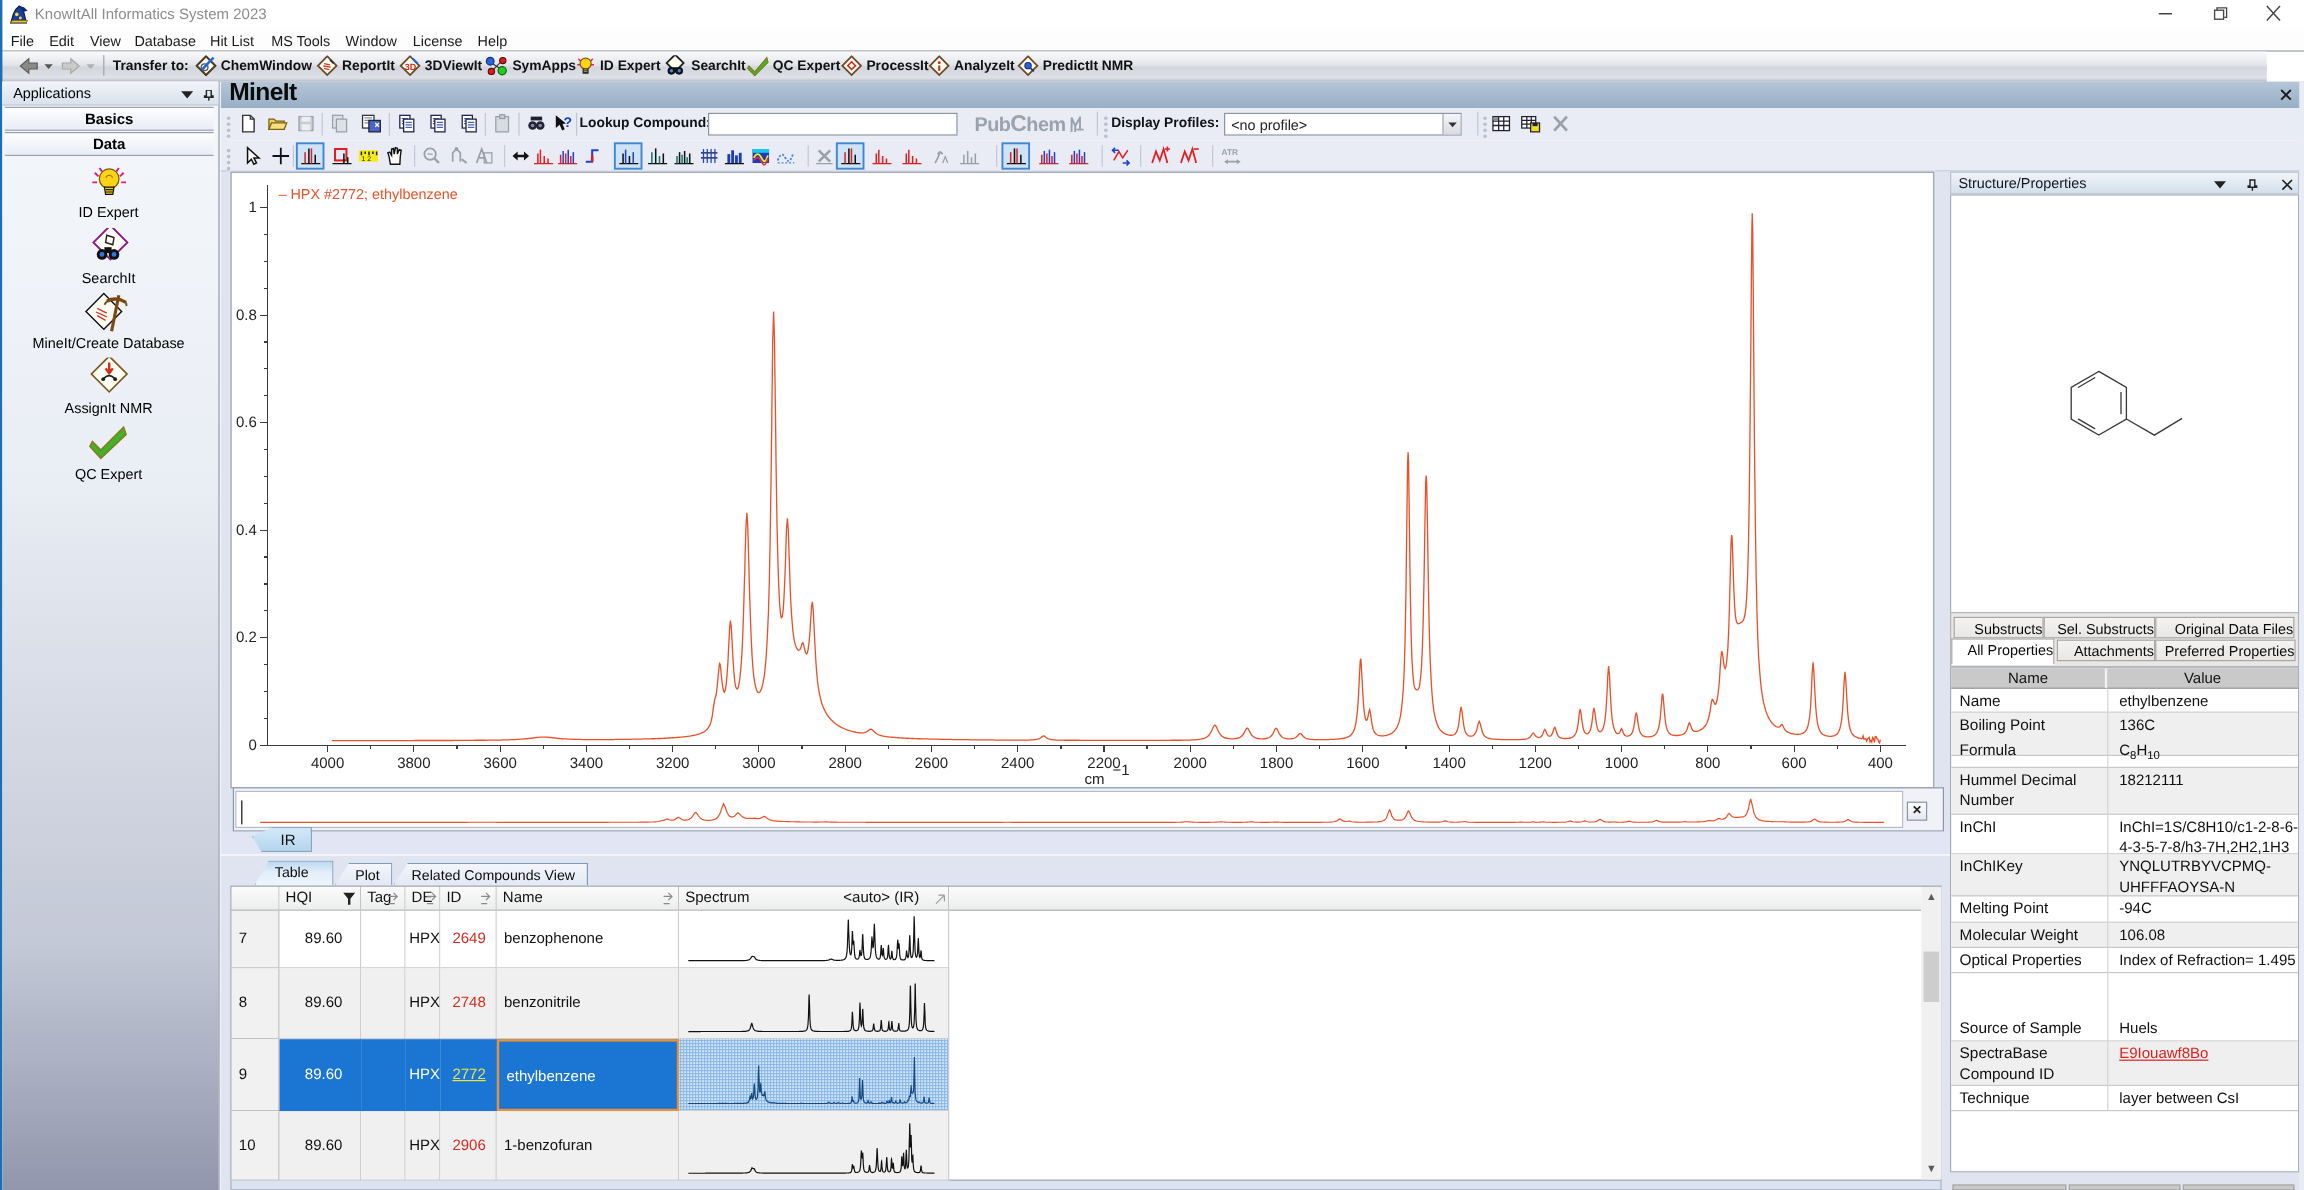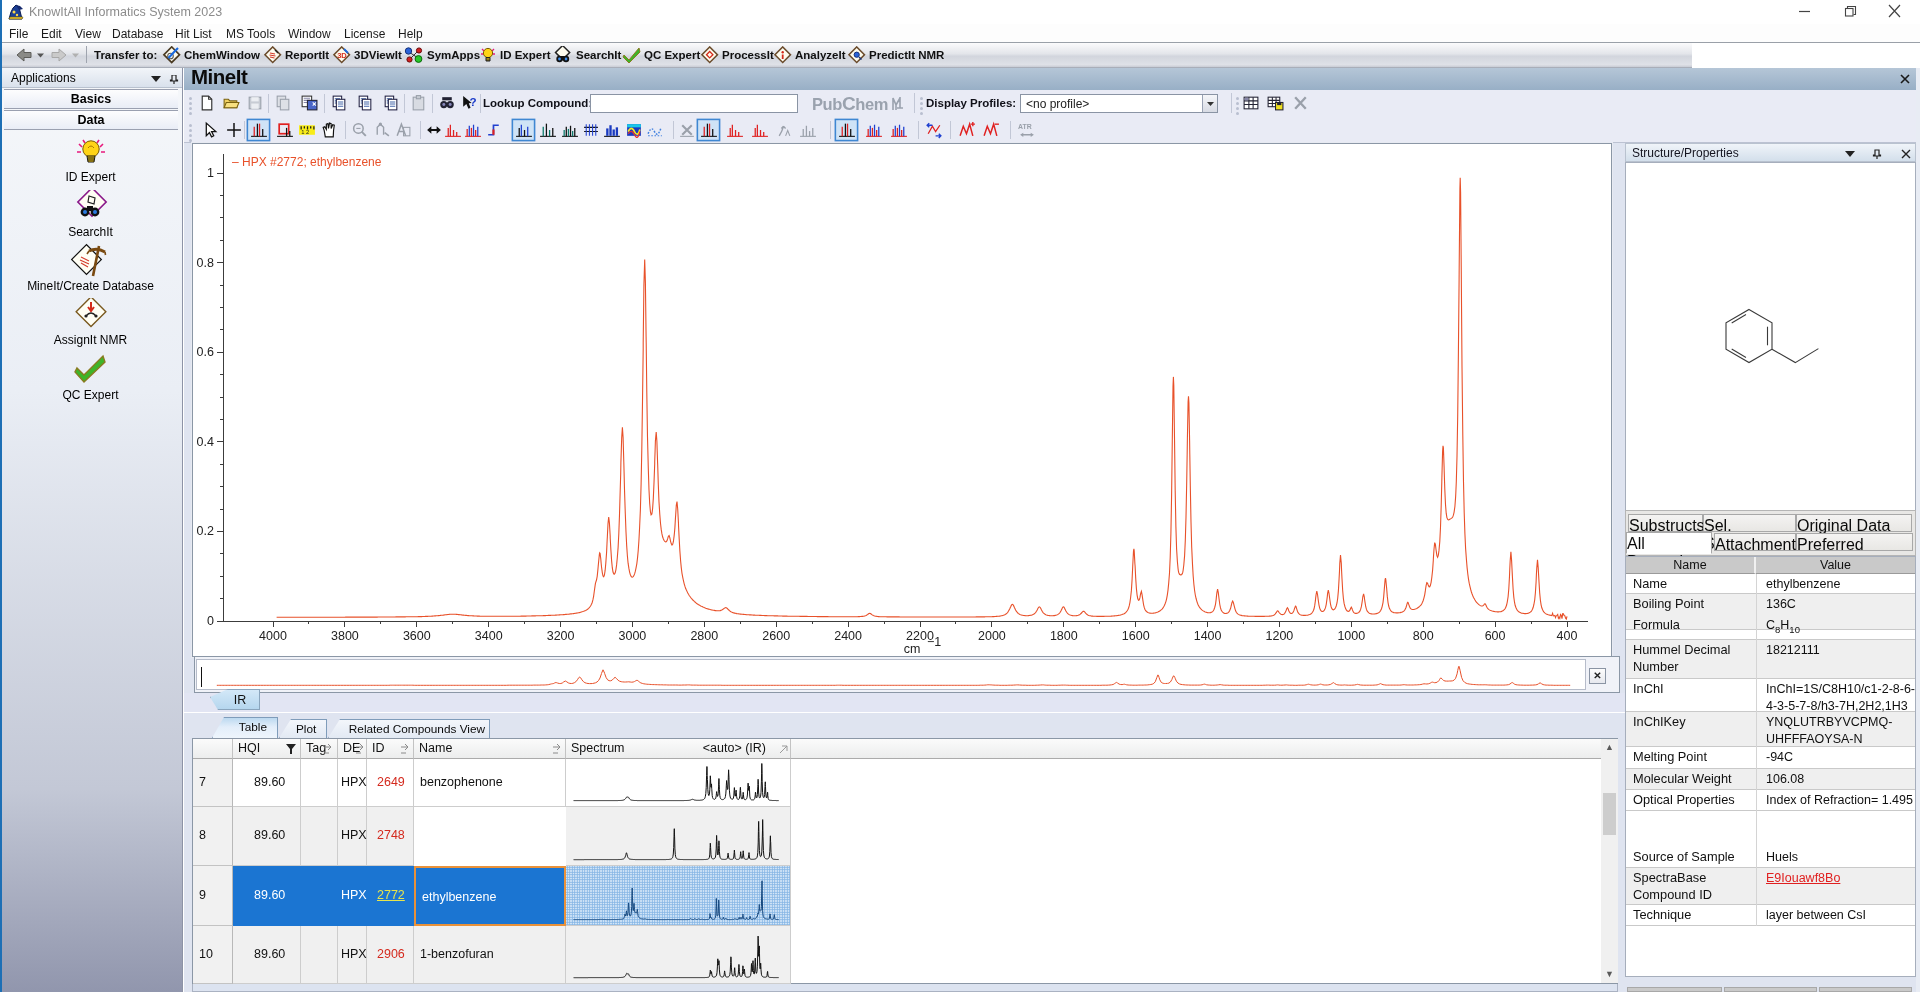--- a/index.html
+++ b/index.html
@@ -9,21 +9,21 @@
 svg{display:block}
 
 #titlebar{left:0;top:0;width:1920px;height:24px;background:#fff}
 #titletext{left:29px;top:5px;color:#8c8c8c;font-size:12.5px}
 .winbtn{top:0;height:24px;color:#444}
 
 #menubar{left:0;top:24px;width:1920px;height:19px;background:#fdfdfd}
 #menubar span{position:absolute;top:3px;font-size:12px;color:#1a1a1a}
 #menuline{left:0;top:42px;width:1920px;height:1px;background:#9aa0a8}
 
-#toolbar{left:0;top:43px;width:1692px;height:25px;background:linear-gradient(#fbfbfc,#e3e5ea 45%,#d2d5dd 55%,#dfe1e7 90%,#c9ccd5);border-bottom:1px solid #a9aeb9}
+#toolbar{left:0;top:43px;width:1889px;height:25px;background:linear-gradient(#fbfbfc,#e3e5ea 45%,#d2d5dd 55%,#dfe1e7 90%,#c9ccd5);border-bottom:1px solid #a9aeb9}
 .tbitem{position:absolute;top:3px;height:18px;display:flex;align-items:center;gap:3px;font-size:11.5px;font-weight:700;color:#101010;white-space:nowrap}
 .tsep{position:absolute;top:3px;width:1px;height:17px;background:#9fa4ae}
 
 #leftpanel{left:2px;top:68px;width:181px;height:924px;background:linear-gradient(#f5f7fa,#eaeef5 35%,#c3c8d6 78%,#9196ad);border-right:1px solid #8d93a6}
 #appshdr{left:2px;top:68px;width:180px;height:20px;background:linear-gradient(#f2f5f9,#d9e1ec);font-size:12px;color:#000;border-bottom:1px solid #b9c2cf}
 #appshdr .t{position:absolute;left:9px;top:3px}
 .sidebtn{position:absolute;left:4px;width:174px;height:20px;background:linear-gradient(#fdfdfe,#e9edf6);border-top:1px solid #9aa0b0;border-bottom:1px solid #9aa0b0;text-align:center;font-size:12.5px;font-weight:700;color:#000;padding-top:2px}
 .sicon{position:absolute;left:0;width:181px;text-align:center}
 .sicon svg{margin:0 auto}
 .slabel{position:absolute;width:181px;text-align:center;font-size:12px;color:#000}
@@ -49,38 +49,38 @@
 
 #ovwrap{left:194px;top:656px;width:1426px;height:37px;background:#f0f2f8;border:1px solid #8b97a6}
 #ovstrip{left:196px;top:659px;width:1390px;height:31px;background:#fff;border:1px solid #b6bcca}
 #ovx{left:1589px;top:668px;width:17px;height:16px;background:linear-gradient(#fdfdfd,#e6e8ee);border:1px solid #8a94a4;font-size:10px;text-align:center;line-height:14px;font-weight:700;color:#222}
 #ovcursor{left:201px;top:667px;width:1px;height:20px;background:#111}
 
 #irrow{left:184px;top:693px;width:1736px;height:20px;background:#e2e5f3;border-bottom:1px solid #fff}
 #irtab{left:210px;top:689px;width:50px;height:21px;background:linear-gradient(#d3e8f8,#b5d6ee);border:1px solid #8aa5bd;clip-path:polygon(18px 0,100% 0,100% 100%,8px 100%,0 8px);font-size:12.5px;color:#111;text-align:center;padding-top:3px;padding-left:10px}
 
 #botgap{left:184px;top:714px;width:1736px;height:278px;background:#dfe4f0}
-#bottabs .tab{position:absolute;font-size:11.8px;color:#0a0a0a;border:1px solid #7f9cba;border-bottom:none;clip-path:polygon(12px 0,100% 0,100% 100%,0 100%);padding:2px 10px 0 16px;text-align:right}
+#bottabs .tab{position:absolute;font-size:11.8px;color:#0a0a0a;border:1px solid #7f9cba;border-bottom:none;clip-path:polygon(12px 0,100% 0,100% 100%,0 100%);padding:2px 10px 0 16px;text-align:left}
 #tabTable{left:212px;top:717px;width:66px;height:21px;background:linear-gradient(#bcd9f0,#e3eefa 45%,#eef5fc);font-weight:400}
 #tabPlot{left:279px;top:719px;width:48px;height:19px;background:linear-gradient(#f3f6fb,#e2e9f3)}
 #tabRCV{left:328px;top:719px;width:162px;height:19px;background:linear-gradient(#f3f6fb,#e2e9f3);padding:2px 4px 0 14px !important}
 #tblpanel{left:192px;top:738px;width:1426px;height:246px;background:#fff;border:1px solid #8b97a6}
 .hcell{position:absolute;top:0;height:20px;background:linear-gradient(#fbfbfb,#eceded);border-right:1px solid #c3c3c3;border-bottom:1px solid #ababab;font-size:12.5px;color:#111;padding:2px 0 0 5px}
 .cell{position:absolute;border-right:1px solid #cdcdcd;border-bottom:1px solid #cdcdcd;font-size:12.5px;color:#111}
 .rnum{background:#f1f1f1;border-right:1px solid #b8b8b8;border-bottom:1px solid #c3c3c3}
 .idlink{color:#d42a1e;}
 .ylink{color:#e8e44c;text-decoration:underline}
 
 .sbar{position:absolute;background:#f0f0f0}
 .sarr{position:absolute;width:17px;height:17px;color:#5a5a5a;font-size:9px;text-align:center;line-height:17px}
 .sthumb{position:absolute;background:#cdcdcd}
 #rphdr{left:1625px;top:143px;width:291px;height:19px;background:linear-gradient(#f0f4f9,#d3dfeb);border:1px solid #b9c2cf;font-size:12px;color:#14141f}
 #rphdr .t{position:absolute;left:6px;top:2px}
 #rpstruct{left:1625px;top:162px;width:291px;height:354px;background:#fff;border:1px solid #a6aebc}
-.rptab{position:absolute;font-size:16px;color:#0a0a0a;background:linear-gradient(#f4f3f2,#e8e7e4);border:1px solid #a8a8a8;text-align:left;padding-top:2px;height:18px}
+.rptab{position:absolute;font-size:12px;color:#0a0a0a;background:linear-gradient(#f4f3f2,#e8e7e4);border:1px solid #a8a8a8;text-align:right;padding-top:2px;height:18px}
 .rptab.on{background:#fff;border-bottom:1px solid #fff;font-weight:400}
 #props{left:1625px;top:556px;width:291px;height:421px;background:#fff;border:1px solid #a6aebc}
 .phc{position:absolute;top:0;height:17px;background:#c9c9c9;border-right:2px solid #f0f0f0;border-bottom:1px solid #9a9a9a;font-size:12.5px;color:#111;text-align:center;padding-top:1px}
 .prow{position:absolute;left:0;width:289px;border-bottom:1px solid #c9c9c9}
 .prow .n{position:absolute;left:7px;top:2px;font-size:12.8px;color:#101010;line-height:16.5px}
 .prow .v{position:absolute;left:140px;top:2px;font-size:12.5px;color:#101010;line-height:16.5px;width:152px;white-space:nowrap}
 .palt{background:#efefef}
 .rlink{color:#e02020;text-decoration:underline}
 #botbtns div{position:absolute;top:987px;height:5px;background:#c9c9c9;border:1px solid #a8a8a8}
 </style>
@@ -851,20 +851,23 @@
     <div class="cell" style="left:40px;top:68px;width:68px;height:59px;background:#f0f0f0;color:#111">
       <span style="position:absolute;left:21px;top:21px">89.60</span>
     </div>
     <div class="cell" style="left:108px;top:68px;width:37px;height:59px;background:#f0f0f0"></div>
     <div class="cell" style="left:145px;top:68px;width:29px;height:59px;background:#f0f0f0;color:#111">
       <span style="position:absolute;left:3px;top:21px">HPX</span>
     </div>
     <div class="cell" style="left:174px;top:68px;width:47px;height:59px;background:#f0f0f0">
       <span class="idlink" style="position:absolute;left:10px;top:21px">2748</span>
     </div>
+    <div class="cell" style="left:221px;top:68px;width:152px;height:59px;background:#f0f0f0;color:#111">
+      <span style="position:absolute;left:6px;top:21px">benzonitrile</span>
+    </div>
     <div class="cell" style="left:373px;top:68px;width:225px;height:59px;background:#f0f0f0;overflow:hidden">
       <svg style="position:absolute;left:4px;top:5px" width="214" height="52" viewBox="0 0 214 52">
         <path d="M3.6,47.7L4.0,47.7L4.4,47.7L4.8,47.7L5.2,47.7L5.6,47.7L6.0,47.7L6.4,47.7L6.8,47.7L7.2,47.7L7.6,47.7L8.0,47.7L8.4,47.7L8.8,47.7L9.2,47.7L9.6,47.7L10.0,47.7L10.4,47.7L10.8,47.7L11.2,47.7L11.6,47.7L12.0,47.7L12.4,47.7L12.8,47.7L13.2,47.7L13.6,47.7L14.0,47.6L14.4,47.6L14.8,47.6L15.2,47.6L15.6,47.6L16.0,47.6L16.4,47.6L16.8,47.6L17.2,47.6L17.6,47.6L18.0,47.6L18.4,47.6L18.8,47.6L19.2,47.6L19.6,47.6L20.0,47.6L20.4,47.6L20.8,47.6L21.2,47.6L21.6,47.6L22.0,47.6L22.4,47.6L22.8,47.6L23.2,47.6L23.6,47.6L24.0,47.6L24.4,47.6L24.8,47.6L25.2,47.6L25.6,47.6L26.0,47.6L26.4,47.6L26.8,47.6L27.2,47.6L27.6,47.6L28.0,47.6L28.4,47.6L28.8,47.6L29.2,47.6L29.6,47.6L30.0,47.6L30.4,47.6L30.8,47.6L31.2,47.6L31.6,47.6L32.0,47.6L32.4,47.6L32.8,47.6L33.2,47.6L33.6,47.6L34.0,47.6L34.4,47.6L34.8,47.6L35.2,47.6L35.6,47.6L36.0,47.6L36.4,47.6L36.8,47.6L37.2,47.6L37.6,47.6L38.0,47.6L38.4,47.6L38.8,47.6L39.2,47.6L39.6,47.6L40.0,47.6L40.4,47.6L40.8,47.6L41.2,47.6L41.6,47.6L42.0,47.6L42.4,47.6L42.8,47.6L43.2,47.6L43.6,47.6L44.0,47.6L44.4,47.6L44.8,47.6L45.2,47.6L45.6,47.6L46.0,47.6L46.4,47.6L46.8,47.6L47.2,47.6L47.6,47.6L48.0,47.6L48.4,47.5L48.8,47.5L49.2,47.5L49.6,47.5L50.0,47.5L50.4,47.5L50.8,47.4L51.2,47.4L51.6,47.4L52.0,47.3L52.4,47.2L52.8,47.1L53.2,47.0L53.6,46.9L54.0,46.6L54.4,46.3L54.8,45.7L55.2,44.9L55.6,43.6L55.9,42.6L56.0,41.9L56.4,40.8L56.5,40.8L56.8,41.5L57.1,42.6L57.2,43.1L57.6,44.6L58.0,45.5L58.4,46.1L58.8,46.5L59.2,46.8L59.6,47.0L60.1,47.1L60.5,47.2L60.9,47.3L61.3,47.3L61.7,47.4L62.1,47.4L62.5,47.4L62.9,47.5L63.3,47.5L63.7,47.5L64.1,47.5L64.5,47.5L64.9,47.5L65.3,47.6L65.7,47.6L66.1,47.6L66.5,47.6L66.9,47.6L67.3,47.6L67.7,47.6L68.1,47.6L68.5,47.6L68.9,47.6L69.3,47.6L69.7,47.6L70.1,47.6L70.5,47.6L70.9,47.6L71.3,47.6L71.7,47.6L72.1,47.6L72.5,47.6L72.9,47.6L73.3,47.6L73.7,47.6L74.1,47.6L74.5,47.6L74.9,47.6L75.3,47.6L75.7,47.6L76.1,47.6L76.5,47.6L76.9,47.6L77.3,47.6L77.7,47.6L78.1,47.6L78.5,47.6L78.9,47.6L79.3,47.6L79.7,47.6L80.1,47.6L80.5,47.6L80.9,47.6L81.3,47.6L81.7,47.6L82.1,47.6L82.5,47.6L82.9,47.6L83.3,47.6L83.7,47.6L84.1,47.6L84.5,47.6L84.9,47.6L85.3,47.6L85.7,47.6L86.1,47.6L86.5,47.6L86.9,47.6L87.3,47.6L87.7,47.6L88.1,47.6L88.5,47.6L88.9,47.6L89.3,47.6L89.7,47.6L90.1,47.6L90.5,47.6L90.9,47.6L91.3,47.6L91.7,47.6L92.1,47.6L92.5,47.6L92.9,47.6L93.3,47.6L93.7,47.6L94.1,47.6L94.5,47.6L94.9,47.6L95.3,47.6L95.7,47.6L96.1,47.5L96.5,47.5L96.9,47.5L97.3,47.5L97.7,47.5L98.1,47.5L98.5,47.5L98.9,47.4L99.3,47.4L99.7,47.3L100.1,47.3L100.5,47.2L100.9,47.1L101.3,46.9L101.7,46.7L102.1,46.3L102.5,45.7L102.9,44.5L103.3,42.0L103.7,35.6L104.0,24.9L104.1,20.5L104.3,16.7L104.5,22.9L104.6,24.9L104.9,36.9L105.3,42.5L105.7,44.8L106.1,45.8L106.5,46.4L106.9,46.7L107.3,47.0L107.7,47.1L108.1,47.2L108.5,47.3L108.9,47.3L109.3,47.4L109.7,47.4L110.1,47.5L110.5,47.5L110.9,47.5L111.3,47.5L111.7,47.5L112.1,47.5L112.5,47.5L112.9,47.6L113.3,47.6L113.7,47.6L114.1,47.6L114.5,47.6L114.9,47.6L115.3,47.6L115.7,47.6L116.1,47.6L116.5,47.6L116.9,47.6L117.3,47.6L117.7,47.6L118.1,47.6L118.5,47.6L118.9,47.6L119.3,47.6L119.7,47.6L120.1,47.6L120.5,47.6L120.9,47.6L121.3,47.6L121.7,47.6L122.1,47.6L122.5,47.6L122.9,47.6L123.3,47.6L123.7,47.6L124.1,47.6L124.5,47.6L124.9,47.6L125.3,47.6L125.7,47.6L126.1,47.6L126.5,47.6L126.9,47.6L127.3,47.6L127.7,47.6L128.1,47.6L128.5,47.6L128.9,47.6L129.3,47.6L129.7,47.6L130.1,47.6L130.5,47.6L130.9,47.6L131.3,47.6L131.8,47.6L132.2,47.6L132.6,47.6L133.0,47.6L133.4,47.6L133.8,47.5L134.2,47.5L134.6,47.5L135.0,47.5L135.4,47.5L135.8,47.5L136.2,47.4L136.6,47.4L137.0,47.4L137.4,47.3L137.8,47.2L138.2,47.0L138.6,46.8L139.0,46.3L139.4,45.2L139.8,42.1L140.1,35.5L140.2,33.7L140.3,31.2L140.6,35.2L140.6,35.5L141.0,42.8L141.4,45.3L141.8,46.2L142.2,46.6L142.6,46.8L143.0,46.9L143.4,46.9L143.8,46.9L144.2,46.7L144.6,46.5L145.0,46.0L145.4,45.1L145.8,43.0L146.2,36.9L146.4,29.7L146.6,23.9L146.6,23.4L146.9,29.5L147.0,33.2L147.4,41.1L147.8,43.0L148.2,42.0L148.6,36.2L148.7,33.4L148.9,28.8L149.0,29.2L149.2,33.7L149.4,39.3L149.8,44.0L150.2,45.6L150.6,46.4L151.0,46.7L151.4,47.0L151.8,47.1L152.2,47.2L152.6,47.3L153.0,47.3L153.4,47.3L153.8,47.4L154.2,47.4L154.6,47.4L155.0,47.4L155.4,47.3L155.8,47.3L156.2,47.2L156.6,47.1L157.0,46.7L157.4,45.9L157.8,43.3L157.8,42.8L158.1,41.1L158.2,41.6L158.3,42.8L158.6,45.1L159.0,46.5L159.4,47.0L159.8,47.2L160.2,47.3L160.6,47.3L161.0,47.4L161.4,47.4L161.8,47.3L162.2,47.3L162.6,47.2L163.0,47.0L163.4,46.5L163.8,45.0L164.2,40.6L164.2,40.0L164.4,38.1L164.6,40.6L164.6,41.0L165.0,45.4L165.4,46.6L165.8,47.0L166.2,47.2L166.6,47.3L167.0,47.3L167.4,47.4L167.8,47.4L168.2,47.3L168.6,47.3L169.0,47.2L169.4,46.9L169.8,46.4L170.2,44.7L170.5,41.7L170.6,39.9L170.7,39.7L170.9,41.7L171.0,43.5L171.4,45.9L171.8,46.5L172.2,46.3L172.6,45.3L173.0,41.4L173.0,41.1L173.2,38.8L173.4,40.6L173.4,41.1L173.8,45.2L174.2,46.5L174.6,47.0L175.0,47.2L175.4,47.3L175.8,47.3L176.2,47.3L176.6,47.3L177.0,47.3L177.4,47.2L177.8,46.9L178.2,46.3L178.6,44.0L178.8,42.4L179.0,40.6L179.0,40.8L179.2,42.4L179.4,45.0L179.8,46.5L180.2,47.0L180.6,47.2L181.0,47.3L181.4,47.3L181.8,47.3L182.2,47.3L182.6,47.3L183.0,47.3L183.4,47.3L183.8,47.2L184.2,47.2L184.6,47.1L185.0,47.0L185.4,46.9L185.8,46.7L186.2,46.5L186.6,46.1L187.0,45.3L187.4,43.9L187.8,40.6L188.2,30.9L188.4,19.4L188.6,10.1L188.7,9.4L188.9,19.3L189.0,25.3L189.4,38.5L189.8,42.7L190.2,44.2L190.6,44.6L191.0,44.3L191.4,43.2L191.8,39.9L192.2,30.0L192.5,18.1L192.6,8.4L192.7,7.6L192.9,18.2L193.0,24.4L193.4,38.4L193.8,43.0L194.2,44.9L194.6,45.7L195.0,46.2L195.4,46.5L195.8,46.7L196.2,46.8L196.6,46.9L197.0,46.9L197.4,46.9L197.8,46.8L198.2,46.6L198.6,46.3L199.0,45.6L199.4,44.0L199.8,39.7L200.2,30.1L200.2,27.5L200.4,23.8L200.6,29.7L200.7,30.1L201.0,40.7L201.4,44.4L201.8,45.8L202.2,46.5L202.6,46.8L203.0,47.0L203.4,47.2L203.8,47.3L204.3,47.3L204.7,47.4L205.1,47.4L205.5,47.4L205.9,47.5L206.3,47.5L206.7,47.5L207.1,47.5L207.5,47.5L207.9,47.5L208.3,47.5L208.7,47.6" fill="none" stroke="#111" stroke-width="1"></path>
       </svg>
     </div>
     <div class="cell rnum" style="left:0;top:127px;width:40px;height:60px">
       <span style="position:absolute;left:6px;top:22px;color:#111">9</span>
     </div>
     <div class="cell" style="left:40px;top:127px;width:68px;height:60px;background:#1b75d2;color:#fff;border-right-color:#1b75d2;border-bottom-color:#1b75d2">
       <span style="position:absolute;left:21px;top:22px">89.60</span>

